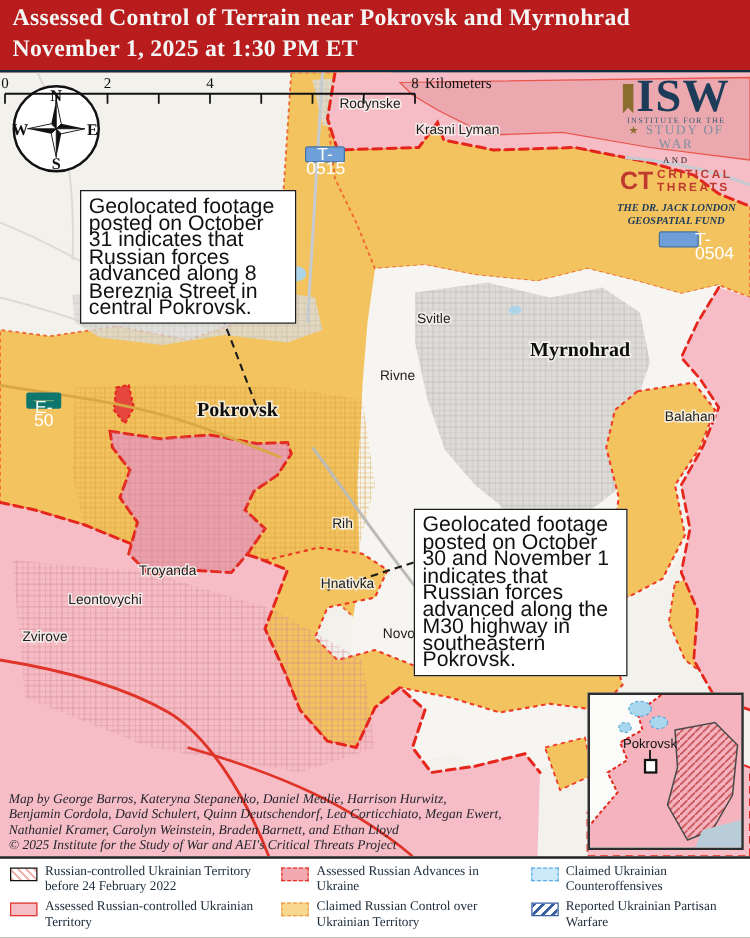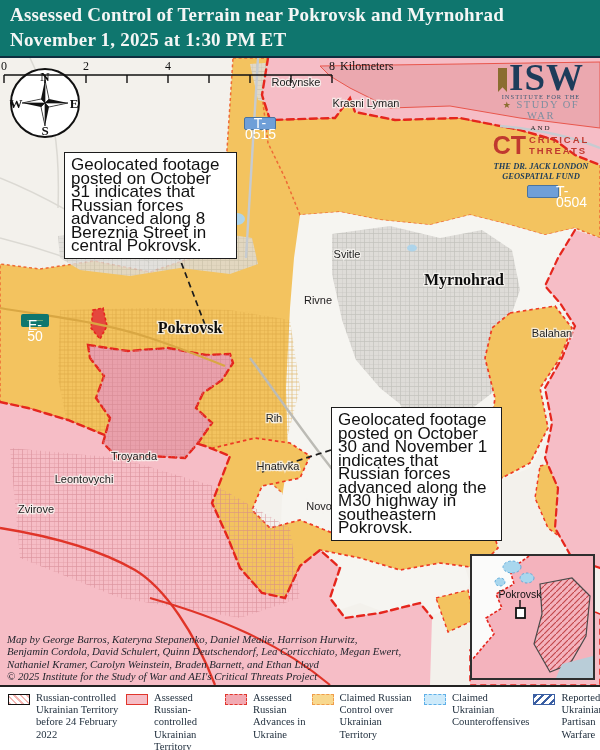--- a/index.html
+++ b/index.html
@@ -1,19 +1,19 @@
 <!DOCTYPE html>
 <html><head>
 <meta charset="utf-8">
 <style>
   html,body{margin:0;padding:0;background:#888;}
   #stage{position:relative;width:600px;height:750px;overflow:hidden;background:#f3f1ec;
          font-family:"Liberation Serif","DejaVu Serif",serif;}
   
-  #hdr{position:absolute;left:0;top:0;width:600px;height:58px;background:#0f766e;
+  #hdr{position:absolute;left:0;top:0;width:600px;height:58px;background:#b91c1c;
        border-bottom:2px solid #0d2e3f;box-sizing:border-box;color:#f4f6f5;}
   #hdr .l{position:absolute;left:10px;font-weight:bold;font-size:19px;letter-spacing:.2px;white-space:nowrap;}
   #hdr .l1{top:4px;} #hdr .l2{top:29px;}
   
   #map{position:absolute;left:0;top:58px;width:600px;height:627px;}
   #map svg{position:absolute;left:0;top:0;}
   .town{font-family:"Liberation Sans","DejaVu Sans",sans-serif;font-size:11px;fill:#1d1d1d;
         paint-order:stroke;stroke:rgba(246,244,240,.82);stroke-width:2.4px;}
   .city{font-family:"Liberation Serif","DejaVu Serif",serif;font-size:16px;font-weight:bold;fill:#0d0d0d;
         paint-order:stroke;stroke:rgba(246,244,240,.82);stroke-width:2.6px;}
@@ -29,36 +29,36 @@
   
   #logo{position:absolute;right:5px;top:2px;width:108px;text-align:center;color:#1d3c5a;}
   #logo .isw{font-size:37px;font-weight:bold;letter-spacing:1px;line-height:36px;font-family:"Liberation Serif",serif;}
   #logo .flag{display:inline-block;width:9px;height:24px;background:#8a6d2f;margin-right:2px;
               vertical-align:-2px;clip-path:polygon(0 0,100% 0,100% 100%,50% 80%,0 100%);}
   #logo .inst{font-size:6.5px;letter-spacing:1px;color:#3c5a74;margin-top:-3px;}
   #logo .sow{font-size:10.5px;letter-spacing:1.5px;color:#7e8fa0;margin-top:-1px;}
   #logo .star{color:#8a6d2f;font-size:9px;}
   #logo .and{font-size:7px;letter-spacing:2px;color:#222;margin:3px 0 2px;}
   #logo .ctrow{display:flex;align-items:center;justify-content:center;gap:3px;}
-  #logo .ct{color:#c0392f;font-weight:bold;font-size:25px;font-family:"Liberation Sans",sans-serif;line-height:18px;}
+  #logo .ct{color:#c0392f;font-weight:bold;font-size:20px;font-family:"Liberation Sans",sans-serif;line-height:18px;}
   #logo .ctxt{color:#c0392f;font-weight:bold;font-family:"Liberation Sans",sans-serif;font-size:9.5px;
               letter-spacing:2px;text-align:left;line-height:11px;}
   #logo .fund{font-style:italic;font-weight:bold;font-size:8.5px;line-height:10px;margin-top:5px;color:#1d3c5a;}
   
   #inset{position:absolute;left:470px;top:496px;width:125px;height:126px;border:2px solid #2e2e2e;
          background:#fdfdfc;box-sizing:border-box;overflow:hidden;}
   
   #credits{position:absolute;left:7px;top:575px;width:460px;font-style:italic;font-size:10.8px;
            line-height:12.3px;color:#23262e;}
   #scale{position:absolute;left:6px;top:548px;}
   #scale text{font-size:12px;fill:#111;font-family:"Liberation Serif",serif;}
   
   #legend{position:absolute;left:0;top:685px;width:600px;height:65px;background:#fff;
           border-top:2.5px solid #222;box-sizing:border-box;display:flex;padding:5px 6px 0 8px;gap:10px;}
-  .lcol{display:flex;flex-direction:row;gap:4px;}
+  .lcol{display:flex;flex-direction:column;gap:4px;}
   .litem{display:flex;gap:6px;}
   .sw{width:22px;height:11px;flex:0 0 22px;margin-top:2px;box-sizing:border-box;}
   .ltxt{font-size:10.6px;line-height:12.2px;color:#1c2b3a;}
   .sw1{background:repeating-linear-gradient(45deg,rgba(225,60,50,.38) 0 1.8px,transparent 1.8px 4.5px),#fff;border:1.8px solid #111;}
   .sw2{background:#f6bdc6;border:1.8px solid #e0362c;}
   .sw3{background:#f2a9b2;border:1.8px dashed #e0362c;}
   .sw4{background:#f8d88e;border:1.8px dashed #f09c4a;}
   .sw5{background:#cdeafa;border:1.8px dashed #5fb0e8;}
   .sw6{background:repeating-linear-gradient(135deg,#3b5fa3 0 2.2px,transparent 2.2px 5.5px),#fff;border:1.4px solid #3b5fa3;}
 </style>

